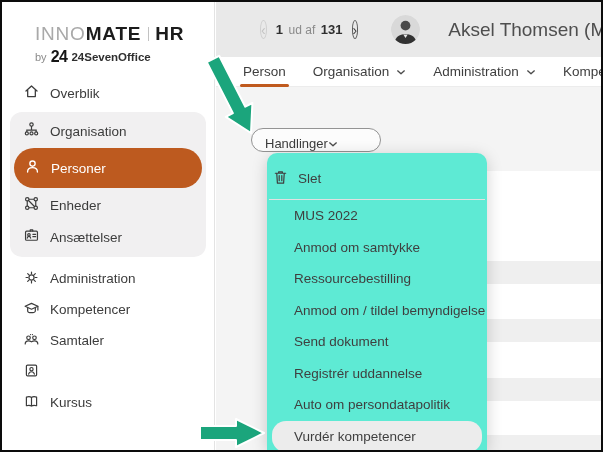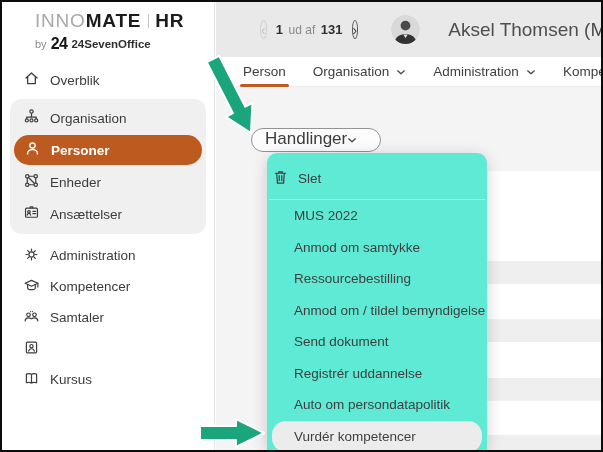--- a/index.html
+++ b/index.html
@@ -3,38 +3,38 @@
 <meta charset="utf-8">
 <style>
   * { margin:0; padding:0; box-sizing:border-box; }
   body { background:#fff; font-family:"Liberation Sans", sans-serif; }
   .screen{ position:relative; width:603px; height:452px; border:2px solid #0c0c0c;
            background:#fff; overflow:hidden; font-family:"Liberation Sans", sans-serif; }
 
   
   .sidebar{ position:absolute; left:0; top:0; bottom:0; width:213px; background:#fff;
             border-right:1px solid #e3e3e3; }
-  .logo-block{ padding:8px 0 0 33px; }
+  .logo-block{ padding:21px 0 0 33px; }
   .logo-line{ font-size:19px; letter-spacing:.8px; white-space:nowrap; }
   .logo-thin{ color:#a9a9a9; font-weight:400; }
   .logo-bold{ color:#1c1c1c; font-weight:700; }
   .logo-sep{ display:inline-block; width:1px; height:14px; background:#c2c2c2;
              margin:0 6px 0 7px; vertical-align:-1px; }
   .byline{ margin-top:3px; font-size:11px; color:#8b8b8b; display:flex; align-items:center; gap:4px; }
   .byline .mark{ font-weight:800; color:#151515; font-size:16px; letter-spacing:-.5px; }
   .byline .brand{ font-weight:700; color:#2f2f2f; font-size:11.5px; }
 
   nav{ margin-top:12px; }
   .nav-item{ height:30px; display:flex; align-items:center; gap:10px; padding-left:21px;
              font-size:13.5px; color:#3c3c3c; cursor:pointer; }
   .nav-item svg{ flex:0 0 auto; }
   .nav-group{ margin:4px 8px 6px 8px; background:#f1f0f1; border-radius:12px; padding:3px 0 4px 0; }
   .nav-group .nav-item{ height:32px; padding-left:13px; }
-  .nav-item.active{ height:30px; margin:1px 4px; padding-left:10px; background:#bd5a1f;
-                    border-radius:999px; color:#fff; font-weight:700; }
+  .nav-item.active{ height:40px; margin:1px 4px; padding-left:10px; background:#bd5a1f;
+                    border-radius:999px; color:#fff; font-weight:400; }
   .nav-below .nav-item{ height:31px; }
 
   
   .main{ position:absolute; left:214px; top:0; right:0; bottom:0; background:#f4f4f4; }
   .topbar{ position:absolute; top:0; left:0; right:0; height:55px; background:#e9e9e9;
            display:flex; align-items:center; padding-left:44px; }
   .pg-btn{ width:19px; height:19px; border-radius:50%; display:flex; align-items:center;
            justify-content:center; font-size:14px; line-height:1; background:transparent; cursor:pointer; }
   .pg-prev{ border:1.4px solid #cfcfcf; color:#c3c3c3; }
   .pg-next{ border:1.4px solid #5c5c5c; color:#3f3f3f; margin-left:9px; }
@@ -53,21 +53,21 @@
                       height:3px; background:#c05a1e; border-radius:2px; }
 
   .content{ position:absolute; top:85px; left:0; right:0; bottom:0; background:#f4f4f4; }
 
   
   .table-bg{ position:absolute; left:254px; top:84px; right:0; bottom:0; background:#fff; }
   .stripe{ position:absolute; left:0; right:0; background:#efefef; }
 
   .actions-btn{ position:absolute; left:35px; top:126px; width:130px; height:24px;
                 border:1px solid #939393; border-radius:14px; background:#fcfcfc;
-                display:flex; align-items:flex-start; padding:0 13px; font-size:17px;
+                display:flex; align-items:flex-end; padding:0 13px; font-size:13px;
                 color:#3c3c3c; cursor:pointer; }
   .actions-btn svg{ margin-left:auto; }
 
   .menu-panel{ position:absolute; left:51px; top:151px; width:220px; bottom:0; background:#5eead4;
                border-radius:10px 10px 0 0; box-shadow:0 3px 16px rgba(0,0,0,.18);
                padding-top:4px; }
   .menu-del{ height:42px; display:flex; align-items:center; gap:10px; padding-left:6px;
              font-size:13.5px; color:#3f3f3f; cursor:pointer; }
   .menu-divider{ border-top:1px solid #e1e1e1; margin:0 2px; }
   .menu-item{ height:31.5px; display:flex; align-items:center; padding-left:27px;

